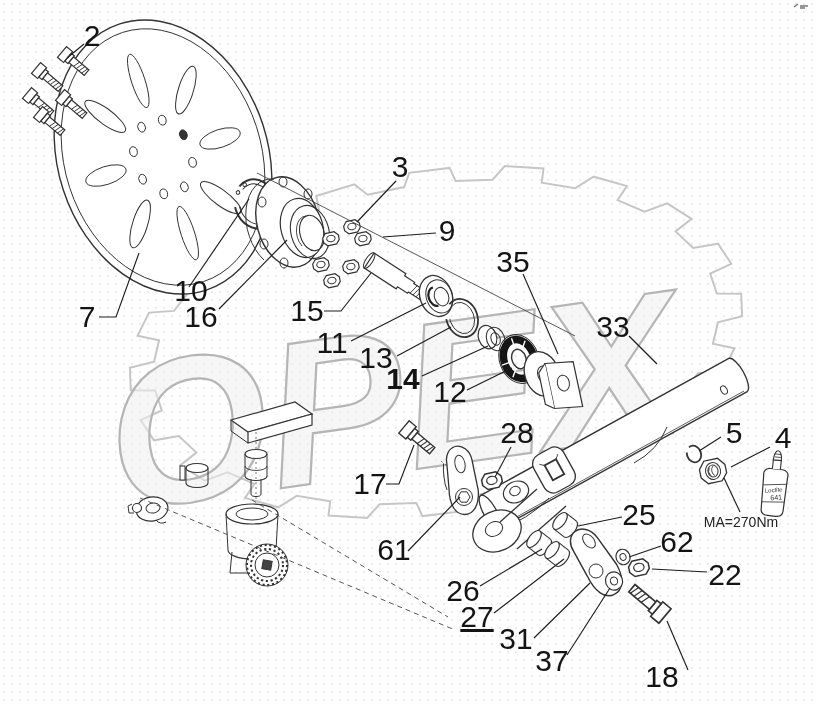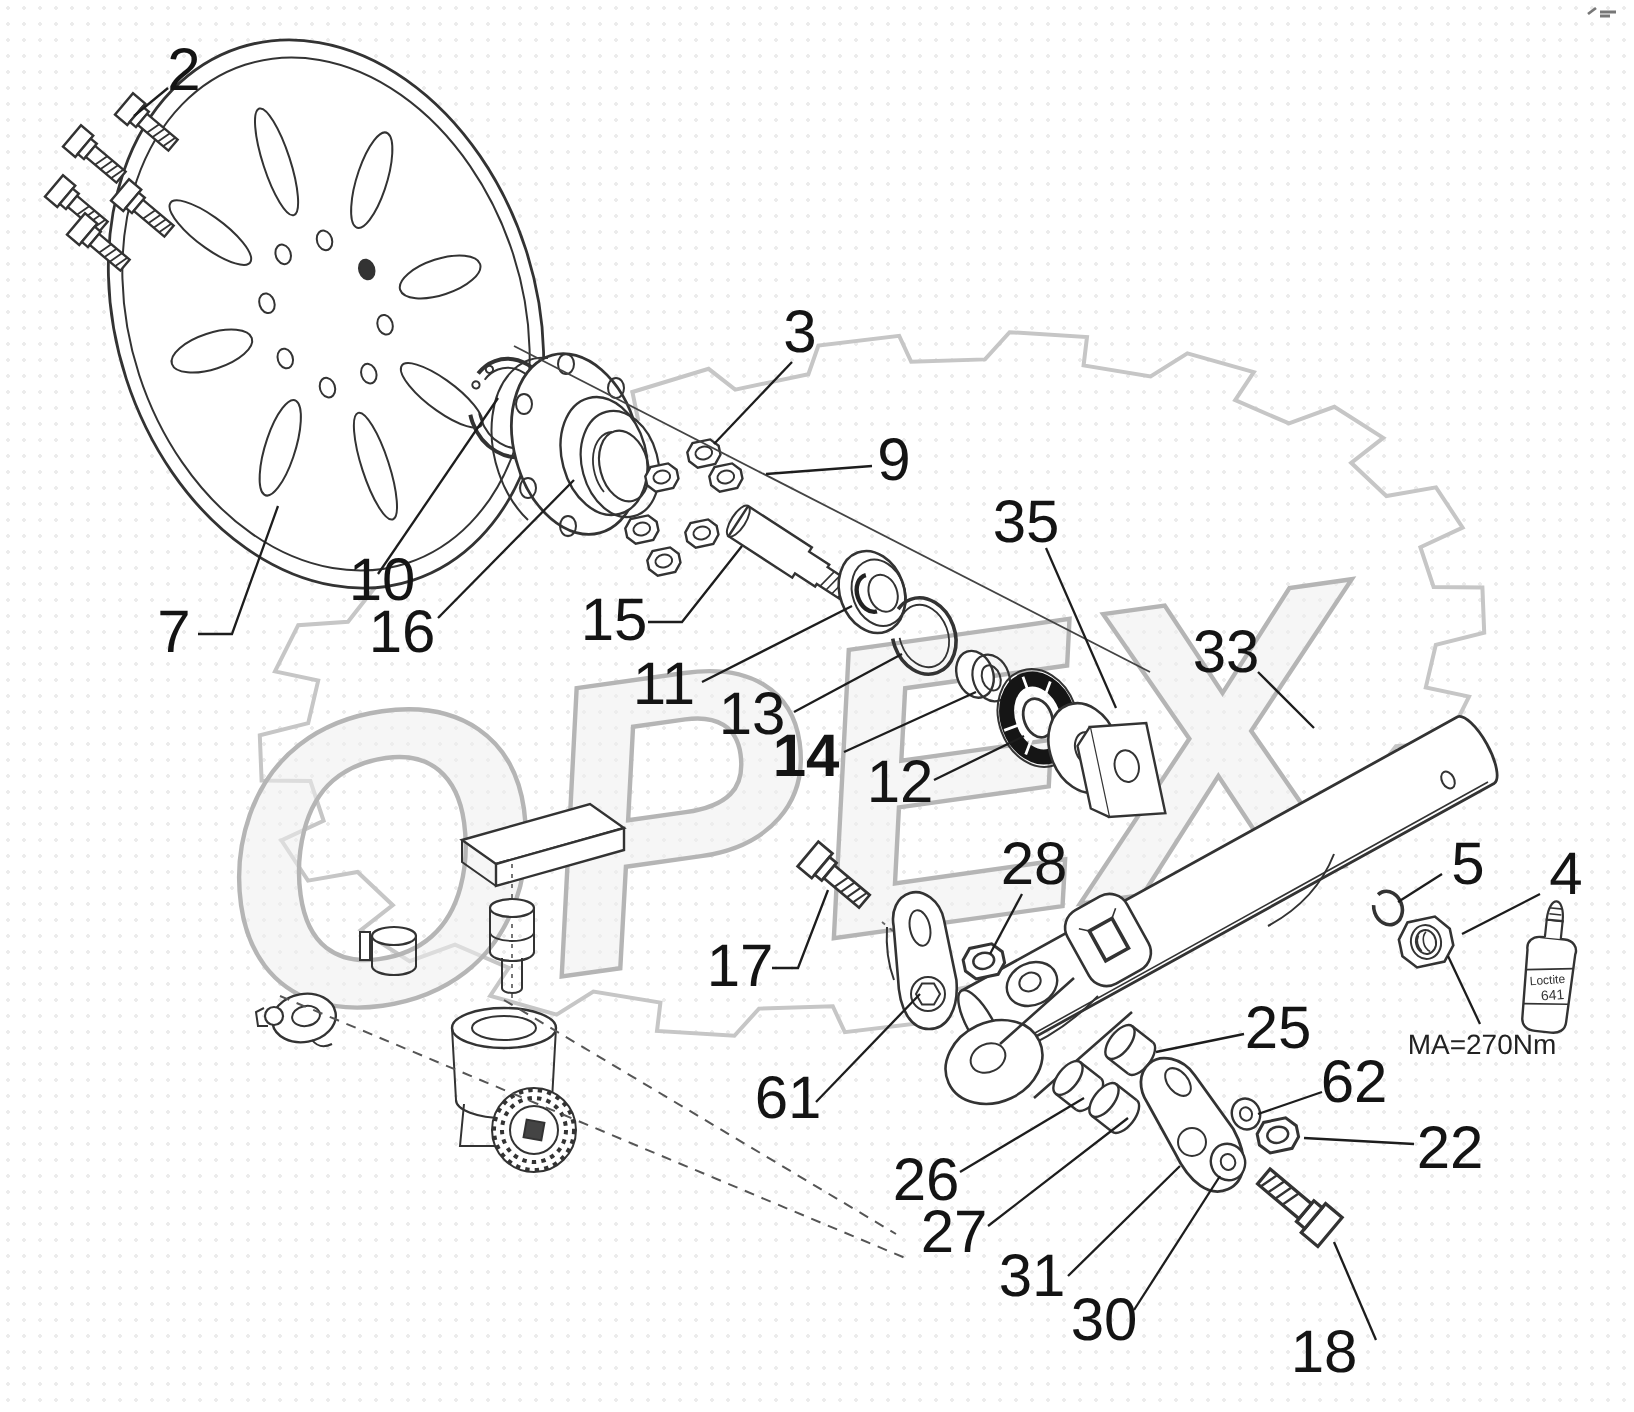--- a/index.html
+++ b/index.html
@@ -357,23 +357,23 @@
       <span class="callout" style="left: 450px; top: 392px;">12</span>
       <span class="callout" style="left: 376px; top: 358px;">13</span>
       <span class="callout" style="left: 403px; top: 379px; font-weight: bold;">14</span>
       <span class="callout" style="left: 307px; top: 311px;">15</span>
       <span class="callout" style="left: 201px; top: 317px;">16</span>
       <span class="callout" style="left: 370px; top: 484px;">17</span>
       <span class="callout" style="left: 662px; top: 677px;">18</span>
       <span class="callout" style="left: 725px; top: 575px;">22</span>
       <span class="callout" style="left: 639px; top: 515px;">25</span>
       <span class="callout" style="left: 463px; top: 591px;">26</span>
-      <span class="callout" style="left: 477px; top: 617px;">27</span>
+      <span class="callout" style="left: 477px; top: 617px; text-decoration: underline;">27</span>
       <span class="callout" style="left: 517px; top: 433px;">28</span>
       <span class="callout" style="left: 516px; top: 639px;">31</span>
       <span class="callout" style="left: 394px; top: 550px;">61</span>
       <span class="callout" style="left: 613px; top: 327px;">33</span>
       <span class="callout" style="left: 513px; top: 262px;">35</span>
       <span class="callout" style="left: 677px; top: 542px;">62</span>
-      <span class="callout" style="left: 552px; top: 661px;">30</span>
+      <span class="callout" style="left: 552px; top: 661px;">37</span>
     </div>
 
 </div>
 
 </body></html>

